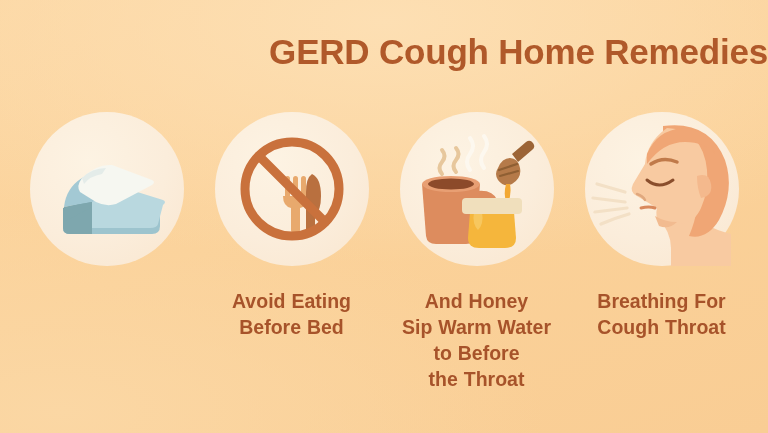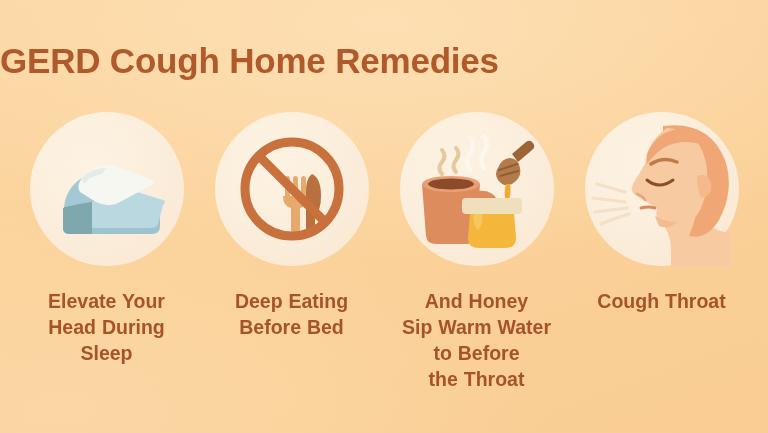--- a/index.html
+++ b/index.html
@@ -18,23 +18,23 @@
       radial-gradient(ellipse 90% 70% at 8% 95%,   #fbd7a4 0%, rgba(251,215,164,0) 70%),
       linear-gradient(160deg, #fcd7a3 0%, #fbd29a 45%, #f9cd94 100%);
     font-family: "Liberation Sans", sans-serif;
     -webkit-font-smoothing: antialiased;
   }
 
   
   .title-wrap {
     position: absolute;
     left: 0;
-    top: 16px;
+    top: 7px;
     width: 768px;
-    text-align: left;
+    text-align: right;
   }
   .title {
     display: inline-block;
     font-size: 35px;
     line-height: 44px;
     font-weight: bold;
     letter-spacing: -0.2px;
     color: #b0592a;
     white-space: nowrap;
   }
@@ -111,25 +111,20 @@
           <path d="M62 88 L88 74 L133 88 Q137 90 133 93 L128 112 Q127 116 120 116 L62 116 Z" fill="#b9d8df"></path>
 
           <path d="M34 95 Q36 76 52 66 Q62 60 74 62 L92 74 L62 90 Z" fill="#a3c9d4"></path>
 
           <path d="M34 95 L34 110 L60 96 L62 90 Z" fill="#7ea7ae"></path>
 
           <path d="M52 66 Q66 52 82 53 L122 68 Q126 70 122 73 L86 92 Q76 95 66 90 L50 80 Q46 74 52 66 Z" fill="#f6f7f1"></path>
           <path d="M52 66 Q62 56 76 56 L72 62 Q60 64 54 72 Z" fill="#e4ece9"></path>
         </svg>
       </div>
-      <div class="caption">
-        <span class="cap-line">Elevate Your</span>
-        <span class="cap-line">Head During</span>
-        <span class="cap-line">Sleep</span>
-      </div>
     </div>
 
     <div class="column">
       <div class="circle">
         <svg viewBox="0 0 154 154">
 
           <g fill="#e8a96d">
             <rect x="70" y="64" width="5" height="26" rx="2.5"></rect>
             <rect x="78" y="64" width="5" height="26" rx="2.5"></rect>
             <rect x="86" y="64" width="5" height="26" rx="2.5"></rect>
@@ -137,21 +132,21 @@
           </g>
 
           <path d="M97 62 Q106 66 106 84 Q106 98 100 104 L100 118 Q100 122 95.5 122 Q91 122 91 118 L91 80 Q91 66 97 62 Z" fill="#b9703f"></path>
 
           <circle cx="77" cy="77" r="47" fill="none" stroke="#c9713c" stroke-width="9"></circle>
 
           <line x1="44" y1="44" x2="110" y2="110" stroke="#c9713c" stroke-width="9" stroke-linecap="round"></line>
         </svg>
       </div>
       <div class="caption">
-        <span class="cap-line">Deep Eating</span>
+        <span class="cap-line">Avoid Eating</span>
         <span class="cap-line">Before Bed</span>
       </div>
     </div>
 
     <div class="column">
       <div class="circle">
         <svg viewBox="0 0 154 154">
 
           <g fill="none" stroke="#fdf8ef" stroke-width="4" stroke-linecap="round">
             <path d="M70 58 Q64 50 70 42 Q76 34 70 26"></path>
@@ -220,18 +215,19 @@
 
           <g fill="none" stroke="#f3e0c6" stroke-width="3.2" stroke-linecap="round">
             <path d="M12 72 Q26 76 40 80"></path>
             <path d="M8 86 Q24 88 40 90"></path>
             <path d="M10 100 Q26 98 42 96"></path>
             <path d="M16 112 Q30 106 44 102"></path>
           </g>
         </svg>
       </div>
       <div class="caption">
+        <span class="cap-line">Breathing For</span>
         <span class="cap-line">Cough Throat</span>
       </div>
     </div>
 
   </div>
 </div>
 
 </body></html>

